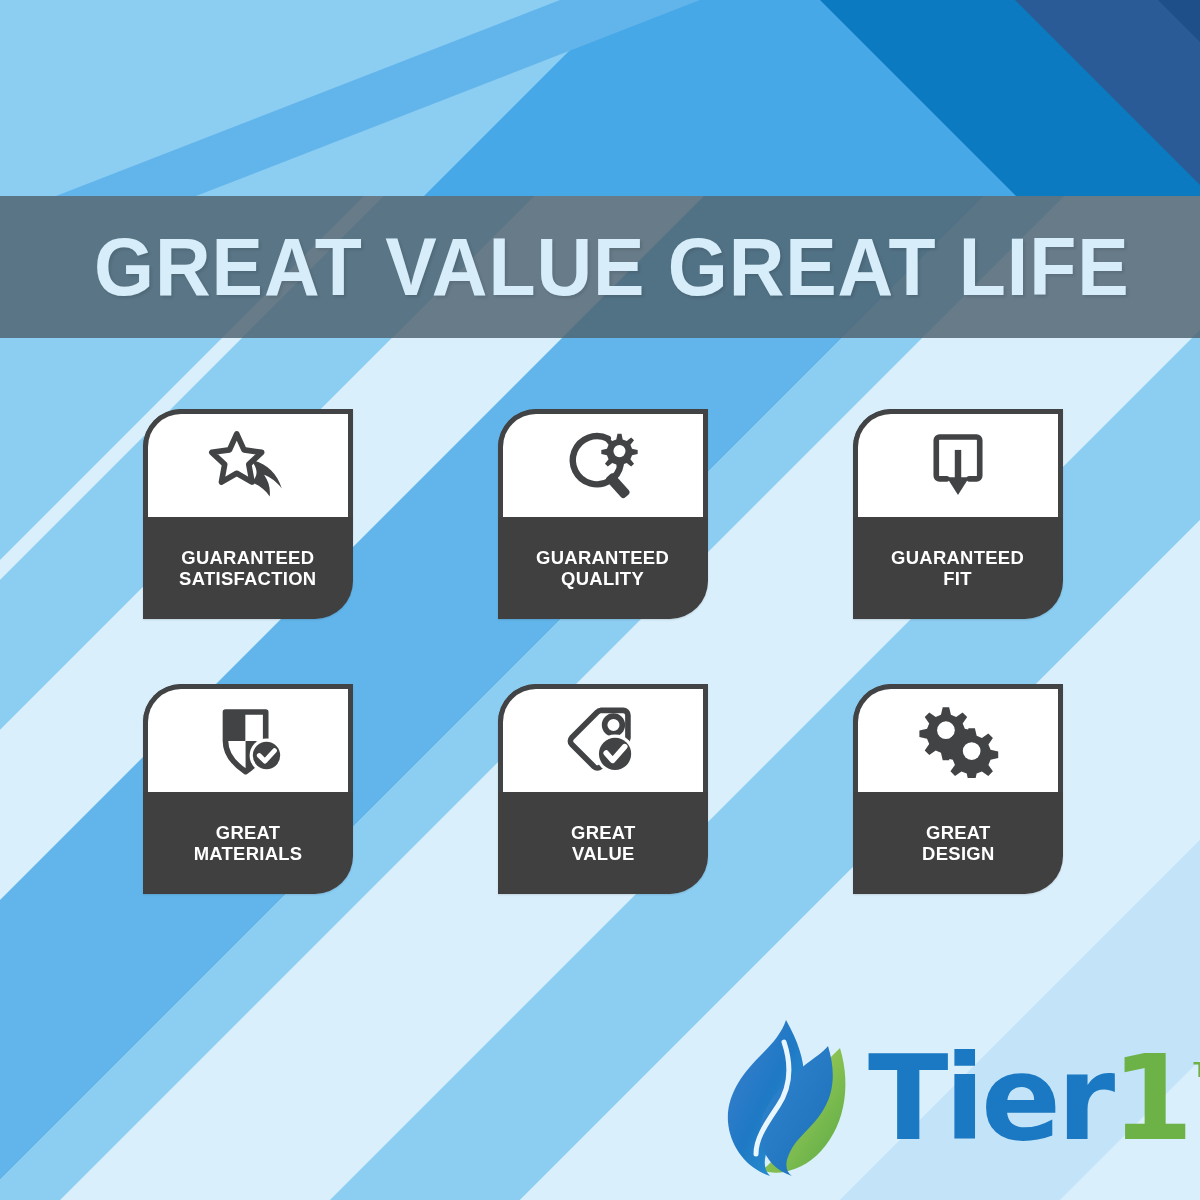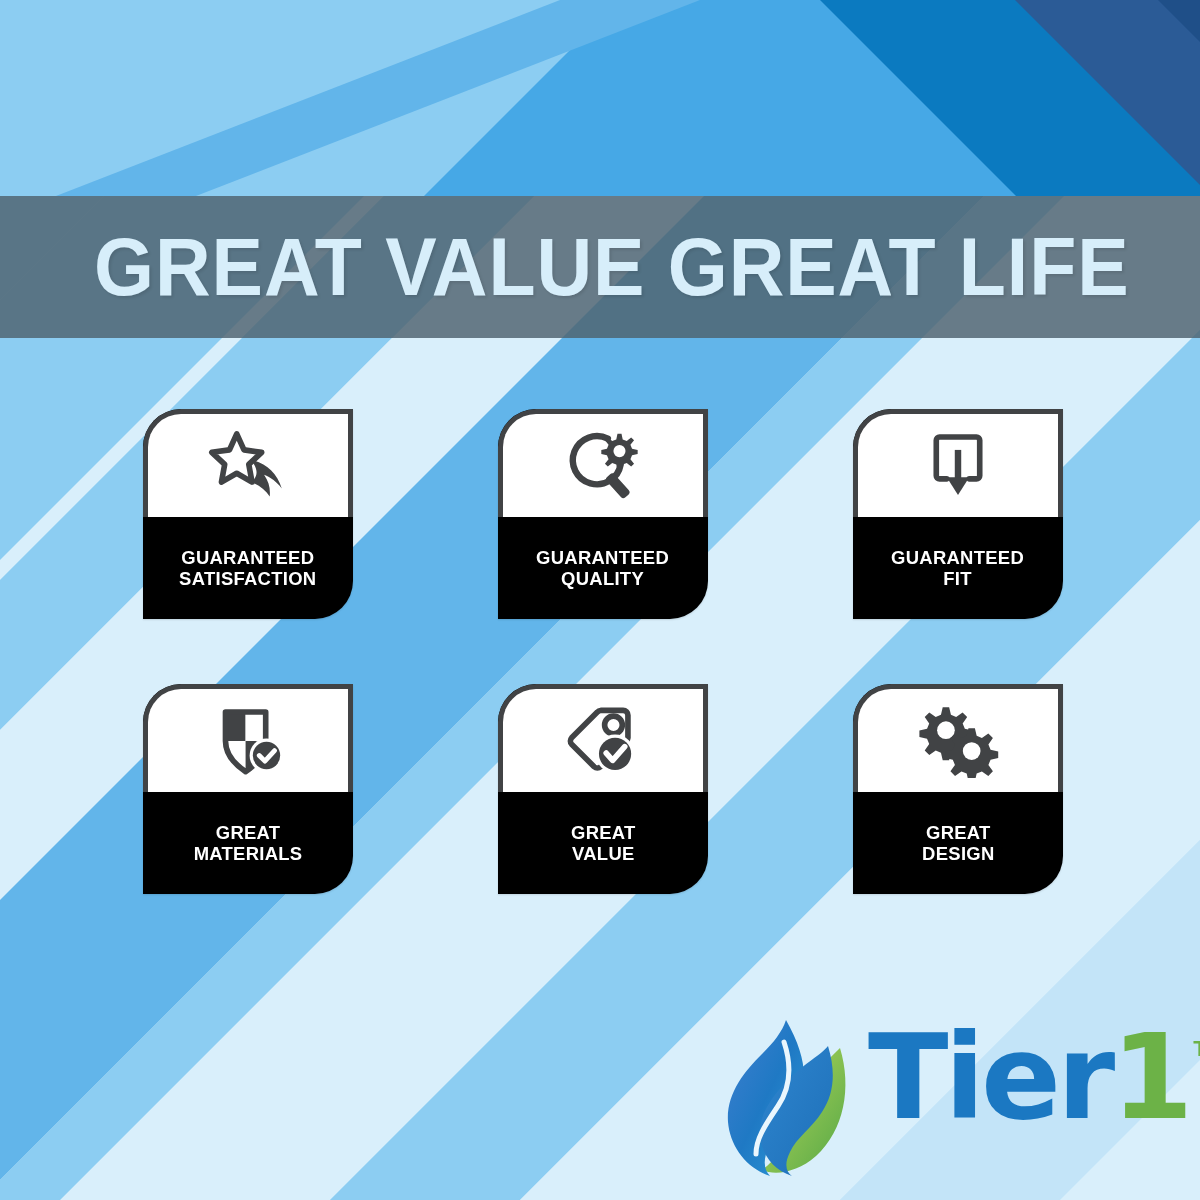--- a/index.html
+++ b/index.html
@@ -38,21 +38,21 @@
     width:930px;
     display:grid;
     grid-template-columns:repeat(3,210px);
     grid-template-rows:repeat(2,210px);
     column-gap:145px;
     row-gap:65px;
   }
   .badge{
     position:relative;width:210px;height:210px;
     border-radius:38px 0 38px 0;
-    background:#000000;
+    background:#404040;
     box-sizing:border-box;
     overflow:hidden;
     box-shadow:0 1px 2px rgba(0,0,0,0.12);
   }
   .badge-top{
     position:absolute;left:0;top:0;width:210px;height:108px;
     background:#ffffff;
     border-radius:38px 0 0 0;
     border-top:5px solid #414345;
     border-left:5px solid #414345;
@@ -73,21 +73,21 @@
     line-height:1.12;
     letter-spacing:0.3px;
     transform:scaleX(0.97);
     font-family:"Liberation Sans Narrow","Liberation Sans",sans-serif;
   }
 
   
   #logo{
     position:absolute;left:712px;top:1018px;
     width:460px;height:160px;
-    display:flex;
+    display:flex;align-items:center;
   }
   #logo-mark{width:150px;height:160px;flex:0 0 auto;}
   #logo-word{position:relative;margin-left:6px;display:flex;align-items:flex-start;}
   #logo-text{
     font-size:118px;font-weight:bold;line-height:1;
     color:#1b78c2;letter-spacing:-4px;
     font-family:"DejaVu Sans","Liberation Sans",sans-serif;
   }
   #logo-one{
     font-size:118px;font-weight:bold;line-height:1;

